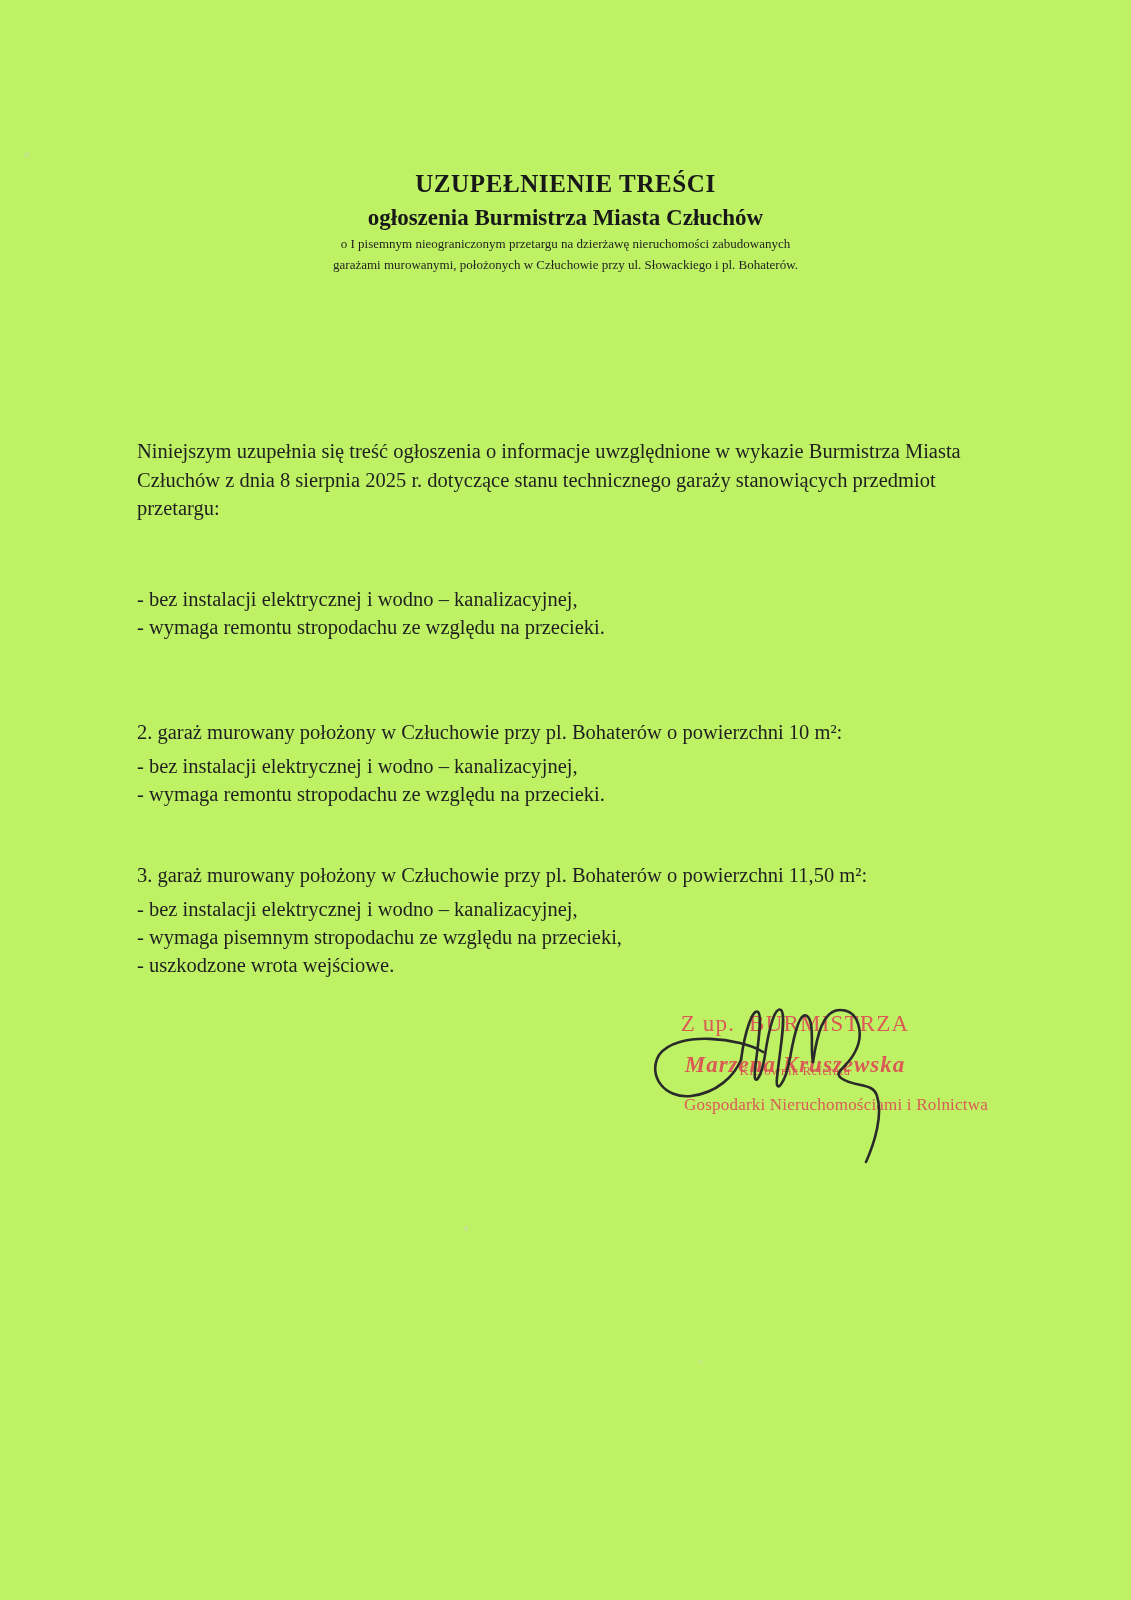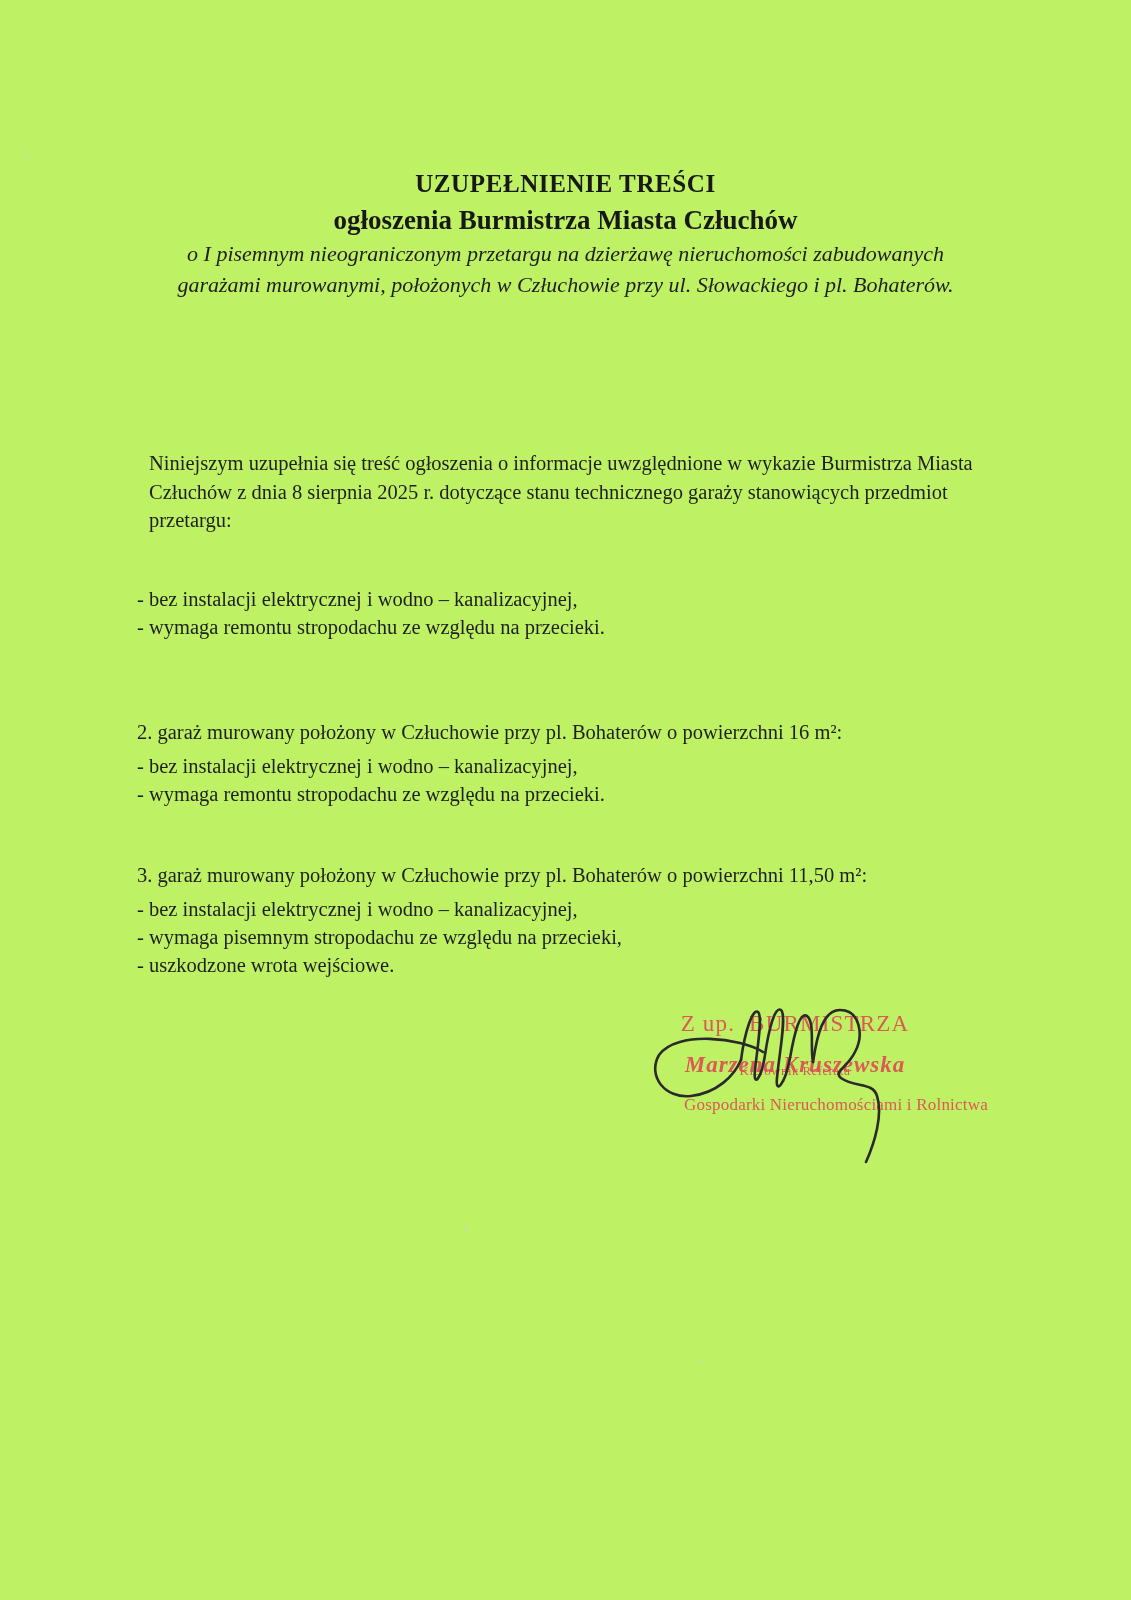--- a/index.html
+++ b/index.html
@@ -21,38 +21,37 @@
     width:1131px;
     text-align:center;
   }
   .title{
     font-size:25px;
     font-weight:bold;
     letter-spacing:0.6px;
     color:#181818;
   }
   .subtitle{
-    font-size:27px;
+    font-size:23px;
     font-weight:bold;
     margin-top:7px;
     color:#181818;
   }
   .subline{
-    font-size:22px;
+    font-size:13px;
     margin-top:5px;
     color:#1f1f1f;
-    font-style:italic;
   }
   
   .intro{
     position:absolute;
     top:437px;
     left:137px;
     width:866px;
-    margin:12px;
+    margin:0;
     font-size:20.5px;
     line-height:28.6px;
     color:#1f1f1f;
   }
   
   .item{
     position:absolute;
     left:137px;
     width:880px;
   }
@@ -144,21 +143,21 @@
   <p class="intro">Niniejszym uzupełnia się treść ogłoszenia o informacje uwzględnione w wykazie Burmistrza Miasta Człuchów z dnia 8 sierpnia 2025 r. dotyczące stanu technicznego garaży stanowiących przedmiot przetargu:</p>
 
   <section class="item item-1">
     <div class="bullets">
       <div>- bez instalacji elektrycznej i wodno – kanalizacyjnej,</div>
       <div>- wymaga remontu stropodachu ze względu na przecieki.</div>
     </div>
   </section>
 
   <section class="item item-2">
-    <div class="item-heading">2. garaż murowany położony w Człuchowie przy pl. Bohaterów o powierzchni 16 m²:</div>
+    <div class="item-heading">2. garaż murowany położony w Człuchowie przy pl. Bohaterów o powierzchni 10 m²:</div>
     <div class="bullets">
       <div>- bez instalacji elektrycznej i wodno – kanalizacyjnej,</div>
       <div>- wymaga remontu stropodachu ze względu na przecieki.</div>
     </div>
   </section>
 
   <section class="item item-3">
     <div class="item-heading">3. garaż murowany położony w Człuchowie przy pl. Bohaterów o powierzchni 11,50 m²:</div>
     <div class="bullets">
       <div>- bez instalacji elektrycznej i wodno – kanalizacyjnej,</div>

